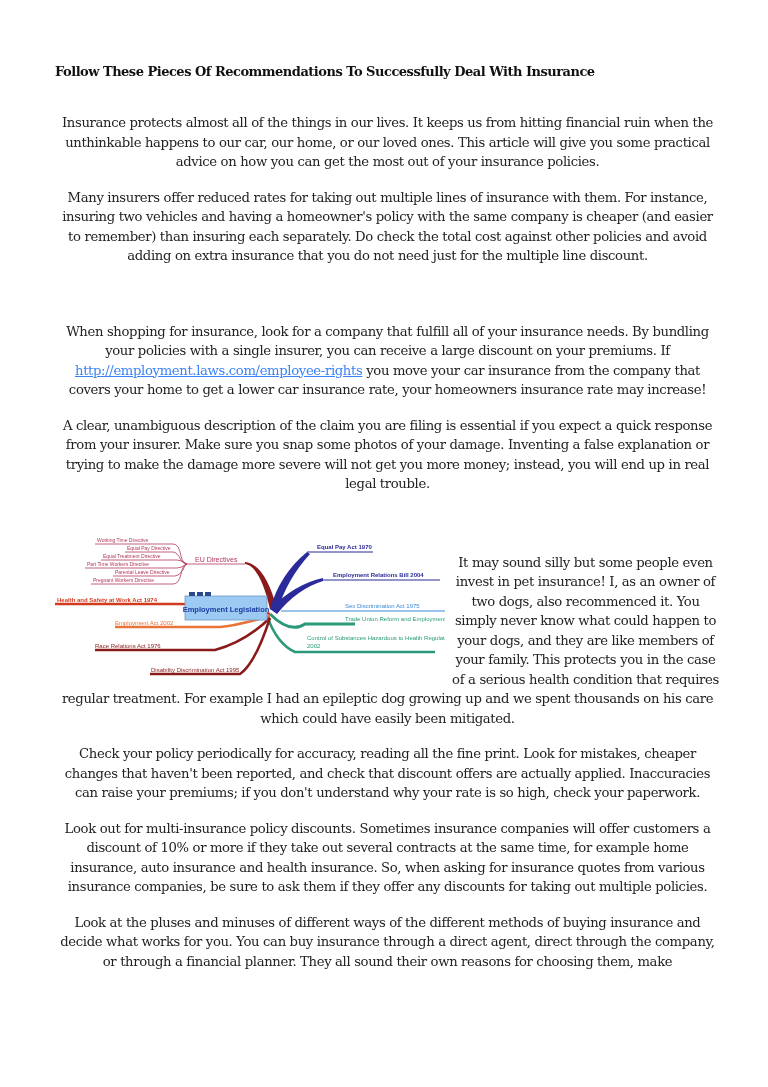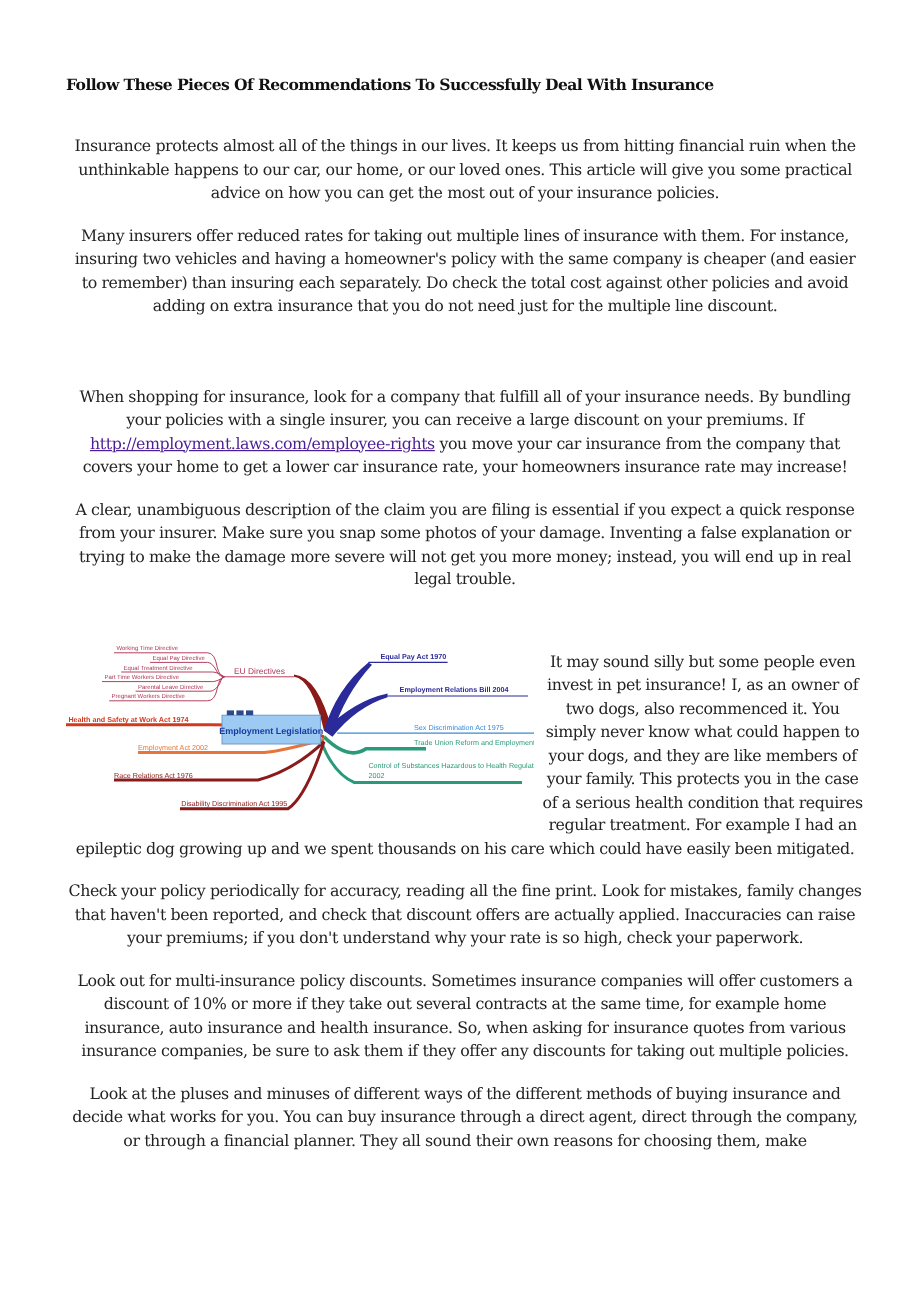--- a/index.html
+++ b/index.html
@@ -11,27 +11,27 @@
   .title {
     font-family: "DejaVu Serif", serif; font-weight: bold;
     font-size: 13px; line-height: 28px; margin: 0 0 27px 0;
     letter-spacing: -0.5px; color: #111111;
   }
   .para {
     font-size: 13.2px; line-height: 19.5px; margin: 0 0 16px 0;
     letter-spacing: -0.35px; word-spacing: 0px; text-align: center;
   }
   .spacer { height: 40px; }
-  a.link { color: #4c1d95; text-decoration: underline; }
+  a.link { color: #3b82f6; text-decoration: underline; }
   .float-fig {
     float: left; width: 390px; height: 150px; margin: 0 6px 0 0;
     position: relative;
   }
   .float-fig svg { position: absolute; left: 0; top: 0; }
-  .float-para { margin-top: 5px; }
+  .float-para { margin-top: 15px; }
 </style>
 </head>
 <body>
 
 <div class="page">
   <h1 class="title">Follow These Pieces Of Recommendations To Successfully Deal With Insurance</h1>
 
   <p class="para">Insurance protects almost all of the things in our lives. It keeps us from hitting financial ruin when the unthinkable happens to our car, our home, or our loved ones. This article will give you some practical advice on how you can get the most out of your insurance policies.</p>
   <p class="para">Many insurers offer reduced rates for taking out multiple lines of insurance with them. For instance, insuring two vehicles and having a homeowner's policy with the same company is cheaper (and easier to remember) than insuring each separately. Do check the total cost against other policies and avoid adding on extra insurance that you do not need just for the multiple line discount.</p>
 
@@ -97,16 +97,16 @@
 
       <rect x="130" y="62" width="82" height="24" fill="#9ccaf2" stroke="#6a9ac8" stroke-width="0.8"></rect>
       <rect x="134" y="58" width="6" height="4" fill="#2a4a8a"></rect>
       <rect x="142" y="58" width="6" height="4" fill="#2a4a8a"></rect>
       <rect x="150" y="58" width="6" height="4" fill="#2a4a8a"></rect>
       <text x="171" y="78" text-anchor="middle" font-size="7.5" fill="#1a3aa0" font-family="Liberation Sans, sans-serif" font-weight="bold">Employment Legislation</text>
     </svg>
   </div>
   <p class="para float-para" style="padding-top:4px">It may sound silly but some people even invest in pet insurance! I, as an owner of two dogs, also recommenced it. You simply never know what could happen to your dogs, and they are like members of your family. This protects you in the case of a serious health condition that requires regular treatment. For example I had an epileptic dog growing up and we spent thousands on his care which could have easily been mitigated.</p>
 
-  <p class="para" style="clear:both">Check your policy periodically for accuracy, reading all the fine print. Look for mistakes, family changes that haven't been reported, and check that discount offers are actually applied. Inaccuracies can raise your premiums; if you don't understand why your rate is so high, check your paperwork.</p>
+  <p class="para" style="clear:both">Check your policy periodically for accuracy, reading all the fine print. Look for mistakes, cheaper changes that haven't been reported, and check that discount offers are actually applied. Inaccuracies can raise your premiums; if you don't understand why your rate is so high, check your paperwork.</p>
   <p class="para">Look out for multi-insurance policy discounts. Sometimes insurance companies will offer customers a discount of 10% or more if they take out several contracts at the same time, for example home insurance, auto insurance and health insurance. So, when asking for insurance quotes from various insurance companies, be sure to ask them if they offer any discounts for taking out multiple policies.</p>
   <p class="para">Look at the pluses and minuses of different ways of the different methods of buying insurance and decide what works for you. You can buy insurance through a direct agent, direct through the company, or through a financial planner. They all sound their own reasons for choosing them, make</p>
 </div>
 
 </body></html>

